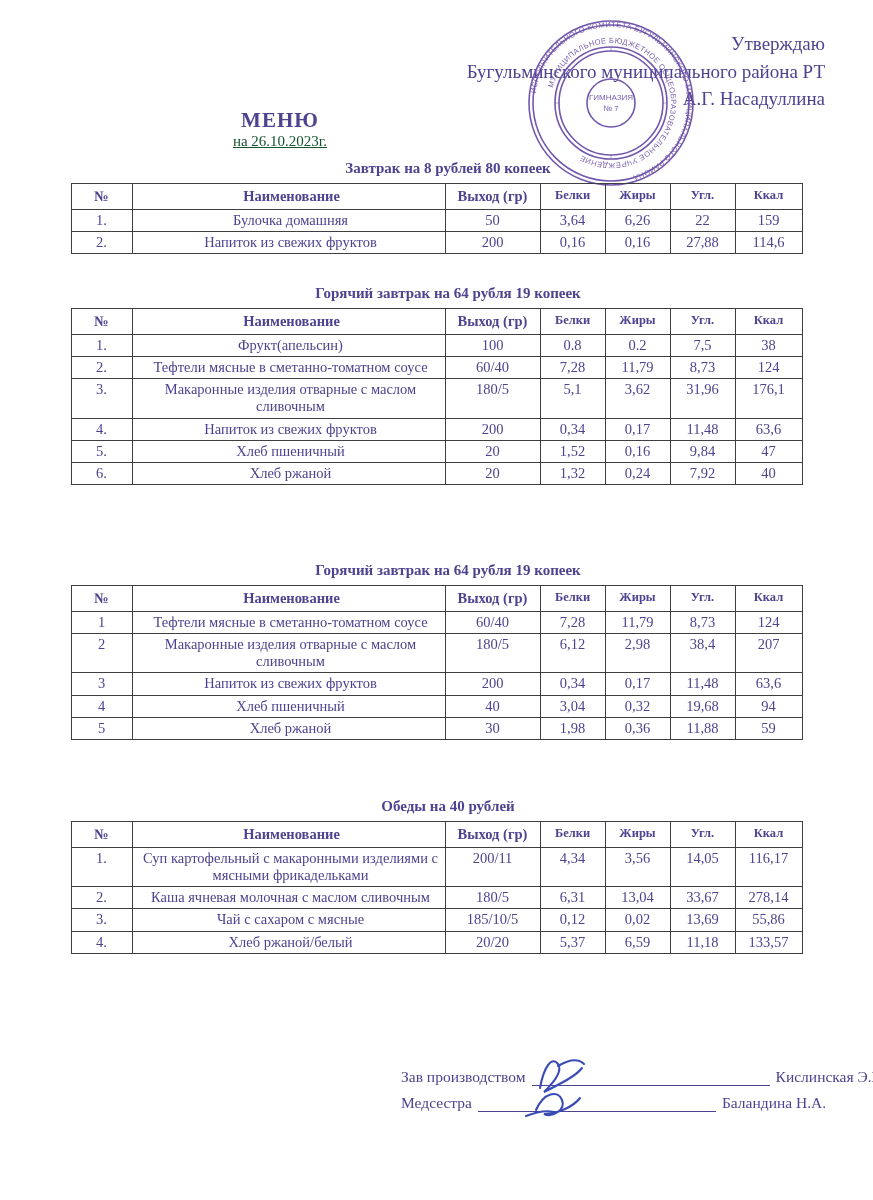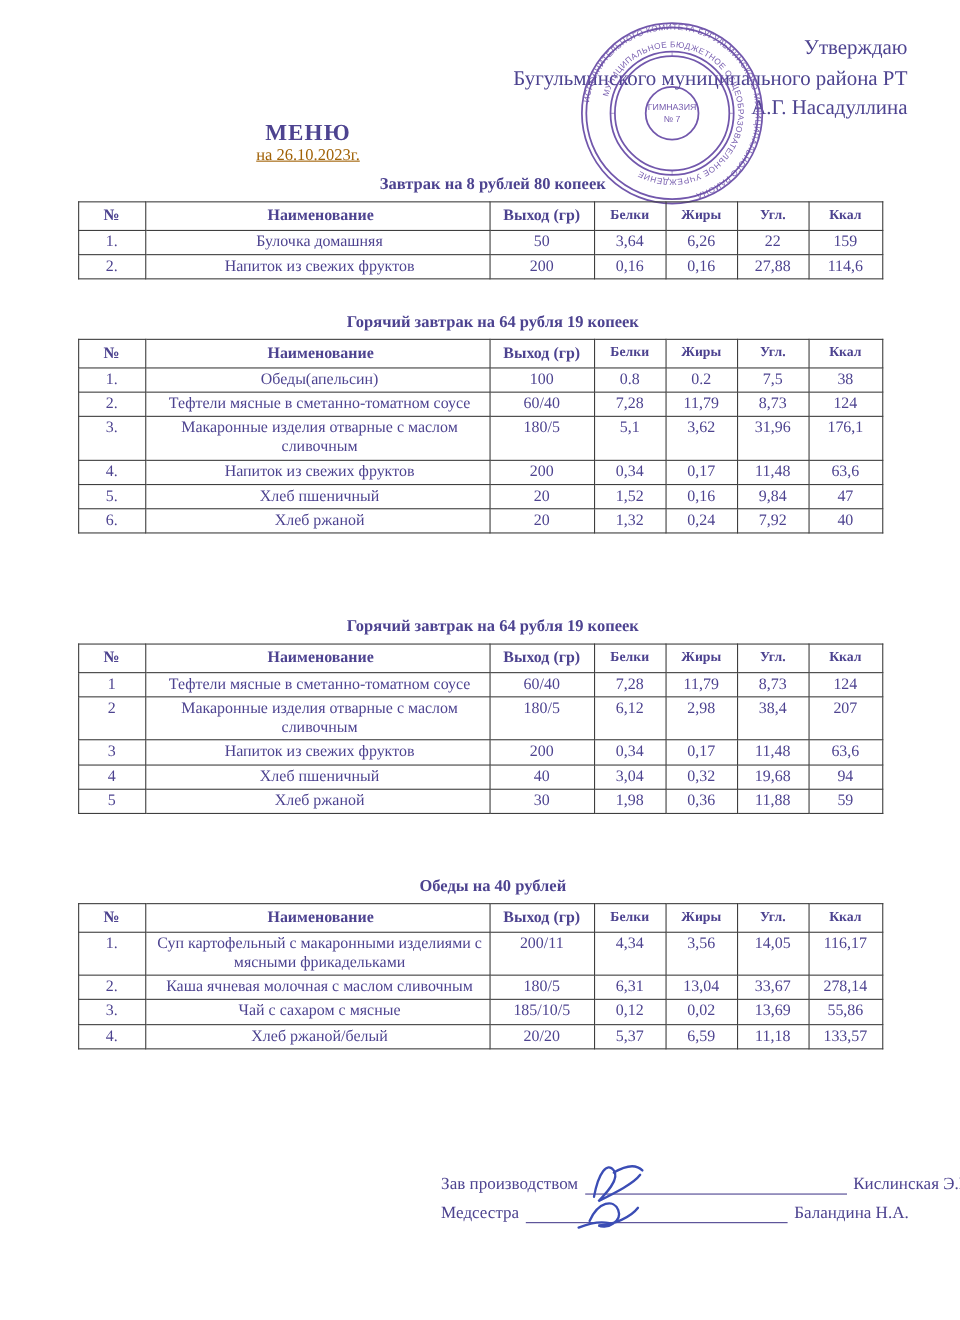--- a/index.html
+++ b/index.html
@@ -59,21 +59,21 @@
     letter-spacing: 1px;
     color: #4d4390;
   }
   .menu-date {
     position: absolute;
     top: 133px;
     left: 0;
     width: 560px;
     text-align: center;
     font-size: 15px;
-    color: #a16207;
+    color: #14532d;
     text-decoration: underline;
   }
 
   .section-title {
     text-align: center;
     font-size: 15px;
     font-weight: bold;
     color: #4d4390;
     margin: 0 0 6px 0;
     padding-left: 23px;
@@ -239,21 +239,21 @@
           <th class="c-out">Выход (гр)</th>
           <th class="c-val small">Белки</th>
           <th class="c-val small">Жиры</th>
           <th class="c-val small">Угл.</th>
           <th class="c-kcal small">Ккал</th>
         </tr>
       </thead>
       <tbody>
         <tr>
           <td class="c-num">1.</td>
-          <td class="c-name">Обеды(апельсин)</td>
+          <td class="c-name">Фрукт(апельсин)</td>
           <td class="c-out">100</td>
           <td class="c-val">0.8</td>
           <td class="c-val">0.2</td>
           <td class="c-val">7,5</td>
           <td class="c-kcal">38</td>
         </tr>
         <tr>
           <td class="c-num">2.</td>
           <td class="c-name">Тефтели мясные в сметанно-томатном соусе</td>
           <td class="c-out">60/40</td>

